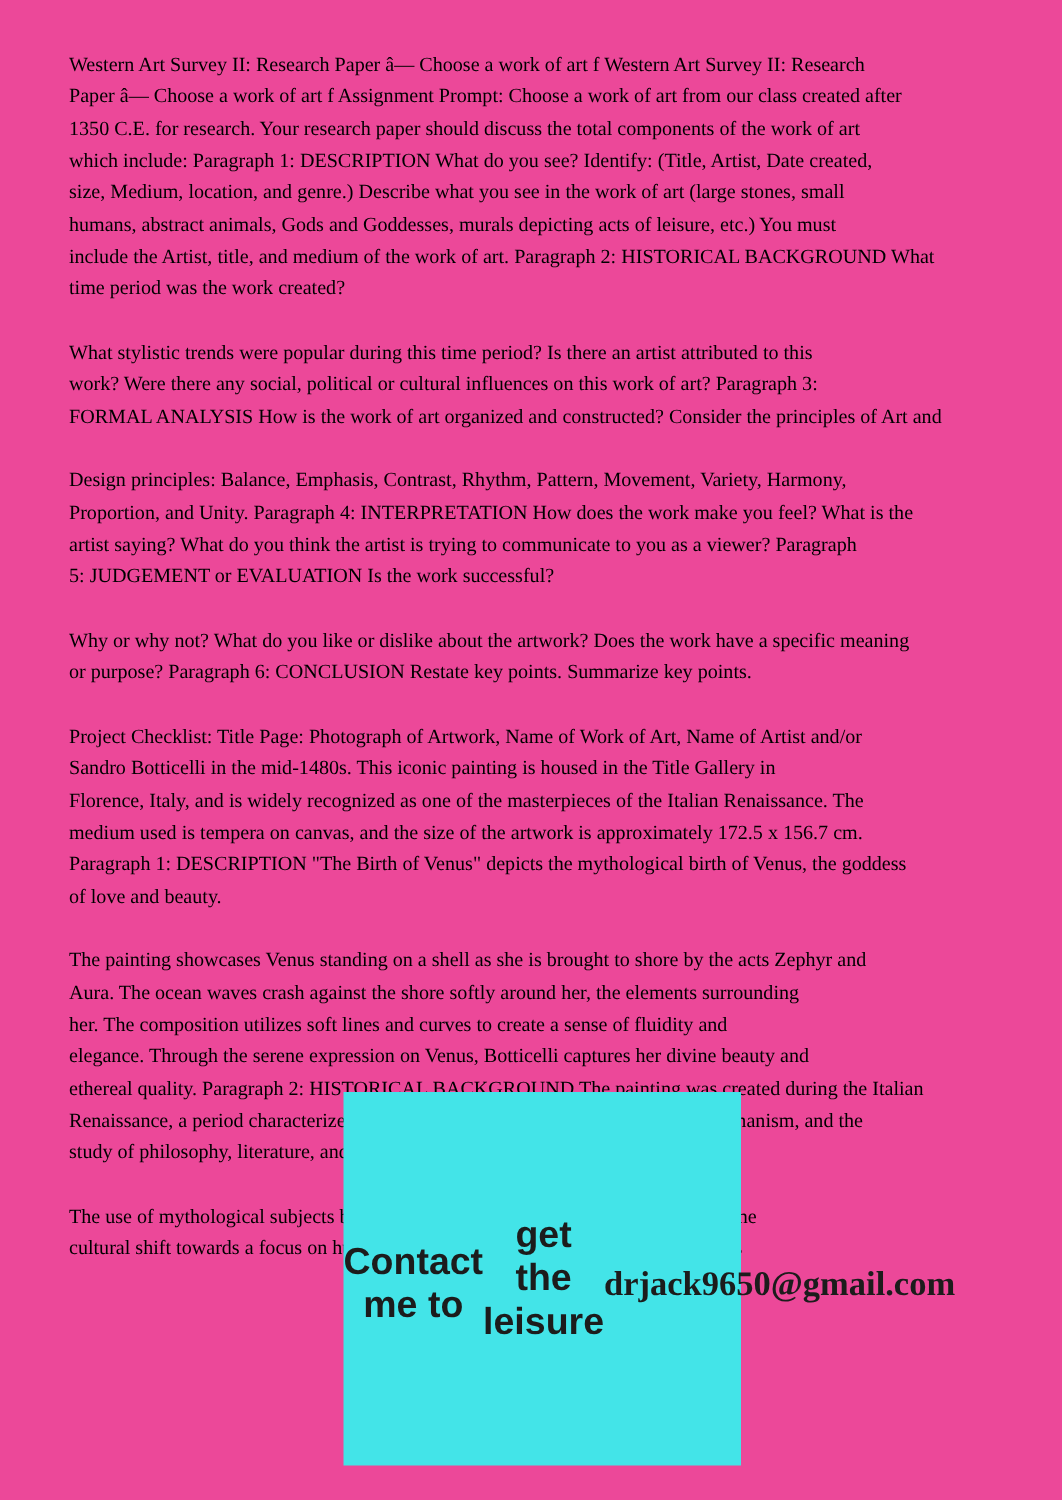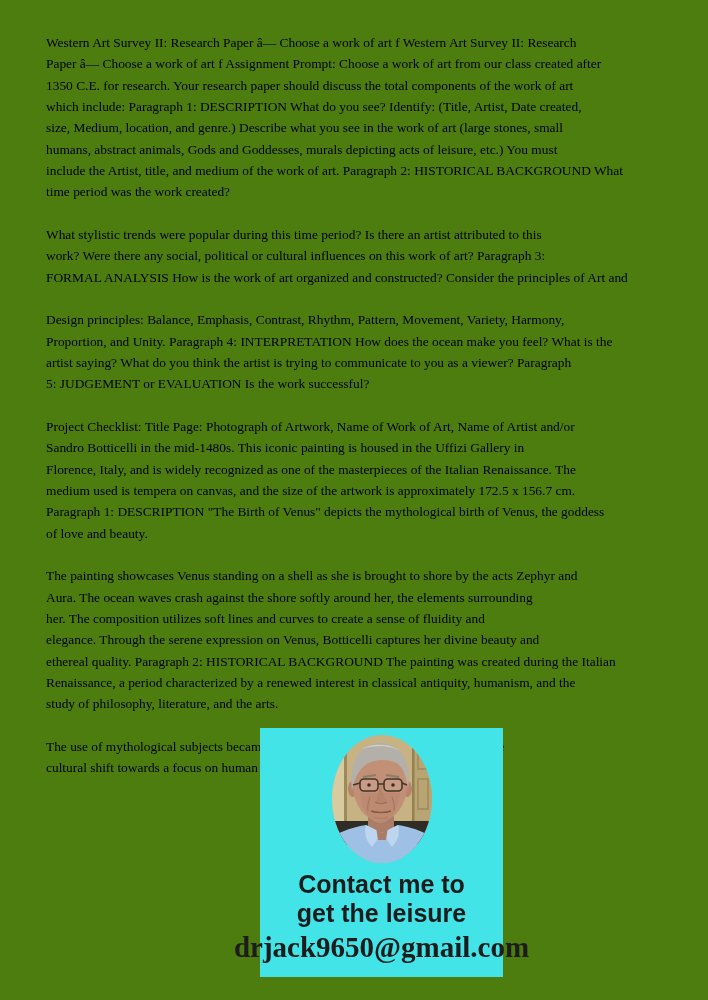--- a/index.html
+++ b/index.html
@@ -2,58 +2,62 @@
 <html><head>
 <meta charset="utf-8">
 <style>
   html,body{margin:0;padding:0;background:#ffffff;}
   .page{position:relative;width:708px;height:1000px;background:#ffffff;overflow:hidden;
         font-family:"Liberation Serif", serif;}
   .doc{position:absolute;left:46px;top:32px;width:650px;color:#000;
        font-size:13.4px;line-height:21.33px;}
   .para{margin:0 0 21.33px 0;}
   .line{white-space:nowrap;}
-  .ad{position:absolute;left:229px;top:728px;width:243px;height:249px;
-      display:flex;flex-direction:column;align-items:center;box-sizing:border-box;margin-left:31px;}
+  .ad{position:absolute;left:229px;top:728px;width:265px;height:249px;
+      display:flex;align-items:center;box-sizing:border-box;}
   .photo{width:100px;height:128px;margin-top:7px;display:block;}
   .ad-heading{font-family:"Liberation Sans", sans-serif;font-weight:700;
       font-size:25px;line-height:29px;text-align:center;margin-top:7px;}
   .ad-email{font-family:"Liberation Serif", serif;font-weight:700;
-      font-size:29px;line-height:26px;text-align:right;margin-top:6px;}
+      font-size:23px;line-height:26px;text-align:right;margin-top:6px;}
 </style>
 </head>
 <body>
 
-<div class="page" style="background: #4d7c0f; color: rgb(0, 0, 0);">
+<div class="page" style="background: #ec4899; color: rgb(0, 0, 0);">
 
   <div class="doc">
       <div class="para">
         <div class="line">Western Art Survey II: Research Paper â— Choose a work of art f Western Art Survey II: Research</div>
         <div class="line">Paper â— Choose a work of art f Assignment Prompt: Choose a work of art from our class created after</div>
         <div class="line">1350 C.E. for research. Your research paper should discuss the total components of the work of art</div>
         <div class="line">which include: Paragraph 1: DESCRIPTION What do you see? Identify: (Title, Artist, Date created,</div>
         <div class="line">size, Medium, location, and genre.) Describe what you see in the work of art (large stones, small</div>
         <div class="line">humans, abstract animals, Gods and Goddesses, murals depicting acts of leisure, etc.) You must</div>
         <div class="line">include the Artist, title, and medium of the work of art. Paragraph 2: HISTORICAL BACKGROUND What</div>
         <div class="line">time period was the work created?</div>
       </div>
       <div class="para">
         <div class="line">What stylistic trends were popular during this time period? Is there an artist attributed to this</div>
         <div class="line">work? Were there any social, political or cultural influences on this work of art? Paragraph 3:</div>
         <div class="line">FORMAL ANALYSIS How is the work of art organized and constructed? Consider the principles of Art and</div>
       </div>
       <div class="para">
         <div class="line">Design principles: Balance, Emphasis, Contrast, Rhythm, Pattern, Movement, Variety, Harmony,</div>
-        <div class="line">Proportion, and Unity. Paragraph 4: INTERPRETATION How does the ocean make you feel? What is the</div>
+        <div class="line">Proportion, and Unity. Paragraph 4: INTERPRETATION How does the work make you feel? What is the</div>
         <div class="line">artist saying? What do you think the artist is trying to communicate to you as a viewer? Paragraph</div>
         <div class="line">5: JUDGEMENT or EVALUATION Is the work successful?</div>
       </div>
       <div class="para">
+        <div class="line">Why or why not? What do you like or dislike about the artwork? Does the work have a specific meaning</div>
+        <div class="line">or purpose? Paragraph 6: CONCLUSION Restate key points. Summarize key points.</div>
+      </div>
+      <div class="para">
         <div class="line">Project Checklist: Title Page: Photograph of Artwork, Name of Work of Art, Name of Artist and/or</div>
-        <div class="line">Sandro Botticelli in the mid-1480s. This iconic painting is housed in the Uffizi Gallery in</div>
+        <div class="line">Sandro Botticelli in the mid-1480s. This iconic painting is housed in the Title Gallery in</div>
         <div class="line">Florence, Italy, and is widely recognized as one of the masterpieces of the Italian Renaissance. The</div>
         <div class="line">medium used is tempera on canvas, and the size of the artwork is approximately 172.5 x 156.7 cm.</div>
         <div class="line">Paragraph 1: DESCRIPTION "The Birth of Venus" depicts the mythological birth of Venus, the goddess</div>
         <div class="line">of love and beauty.</div>
       </div>
       <div class="para">
         <div class="line">The painting showcases Venus standing on a shell as she is brought to shore by the acts Zephyr and</div>
         <div class="line">Aura. The ocean waves crash against the shore softly around her, the elements surrounding</div>
         <div class="line">her. The composition utilizes soft lines and curves to create a sense of fluidity and</div>
         <div class="line">elegance. Through the serene expression on Venus, Botticelli captures her divine beauty and</div>

